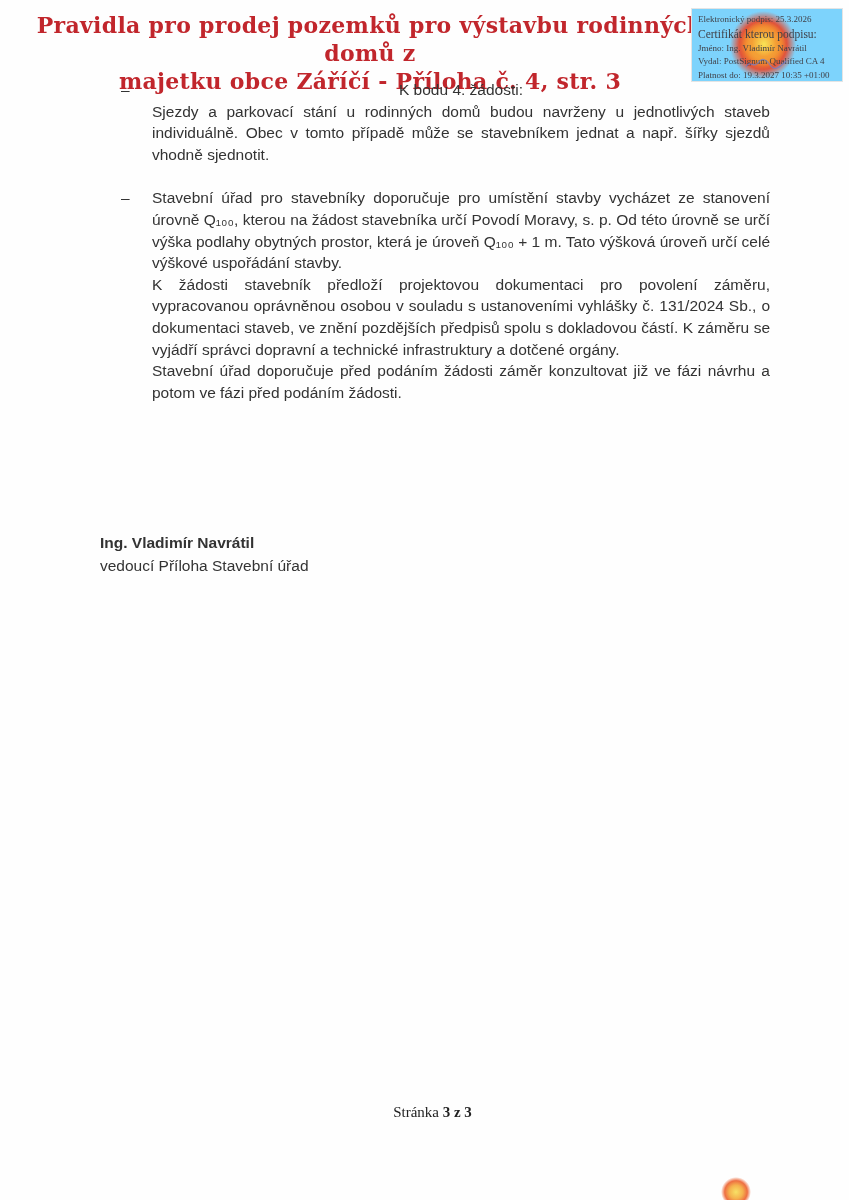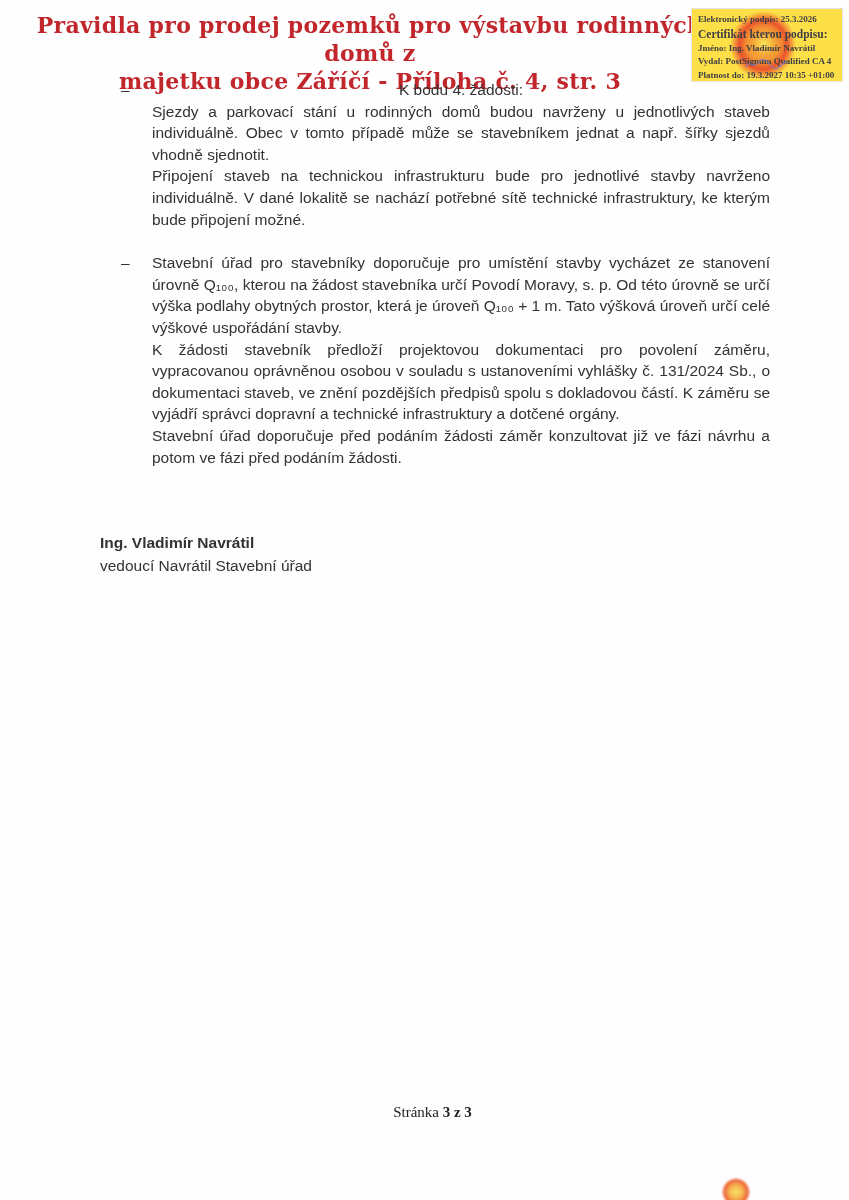--- a/index.html
+++ b/index.html
@@ -33,28 +33,27 @@
     color: #c1262c;
   }
 
   
   .stamp {
     position: absolute;
     top: 8px;
     left: 691px;
     width: 152px;
     height: 74px;
-    background: #fde047;
+    background: #7dd3fc;
     border: 1px solid #e4e4e4;
     box-sizing: border-box;
     padding: 4px 6px 3px 6px;
     font-family: "Liberation Serif", "DejaVu Serif", serif;
     color: #3f3f46;
     overflow: hidden;
-    font-weight: bold;
   }
   .stamp .seal {
     position: absolute;
     left: 38px;
     top: 2px;
     width: 66px;
     height: 68px;
     background: radial-gradient(closest-side,
       #f7e14e 0%, #f6b93c 30%, #ef7a2f 55%,
       rgba(233,72,42,0.92) 72%, rgba(233,72,42,0.0) 100%);
@@ -193,38 +192,37 @@
     <div class="line">Platnost do: 19.3.2027 10:35 +01:00</div>
   </div>
 
   <div class="body-text">
 
     <div class="bullet-item">
       <div class="dash">–</div>
       <div class="content">
         <div class="b-head">K bodu 4. žádosti:</div>
         <p>Sjezdy a parkovací stání u rodinných domů budou navrženy u jednotlivých staveb individuálně. Obec v tomto případě může se stavebníkem jednat a např. šířky sjezdů vhodně sjednotit.</p>
-        <p>Připojení staveb na technickou infrastrukturu bude pro jednotlivé stavby navrženo individuálně. V dané lokalitě se nachází potřebné sítě technické infrastruktury, ke kterým bude připojení možné.</p>
       </div>
     </div>
 
     <div class="bullet-item">
       <div class="dash">–</div>
       <div class="content">
         <p>Stavební úřad pro stavebníky doporučuje pro umístění stavby vycházet ze stanovení úrovně Q₁₀₀, kterou na žádost stavebníka určí Povodí Moravy, s. p. Od této úrovně se určí výška podlahy obytných prostor, která je úroveň Q₁₀₀  + 1 m. Tato výšková úroveň určí celé výškové uspořádání stavby.</p>
         <p>K žádosti stavebník předloží projektovou dokumentaci pro povolení záměru, vypracovanou oprávněnou osobou v souladu s ustanoveními vyhlášky č. 131/2024 Sb., o dokumentaci staveb, ve znění pozdějších předpisů spolu s dokladovou částí. K záměru se vyjádří správci dopravní a technické infrastruktury a dotčené orgány.</p>
         <p>Stavební úřad doporučuje před podáním žádosti záměr konzultovat již ve fázi návrhu a potom ve fázi před podáním žádosti.</p>
       </div>
     </div>
 
   </div>
 
   <div class="sig-block">
     <div class="name">Ing. Vladimír Navrátil</div>
-    <div class="role">vedoucí Navrátil Stavební úřad</div>
+    <div class="role">vedoucí Příloha Stavební úřad</div>
   </div>
 
 
   <div class="footer">
     <span>Stránka</span>
     <span> </span>
     <span class="bold">3 z 3</span>
   </div>
 
   <div class="bottom-mark"></div>

